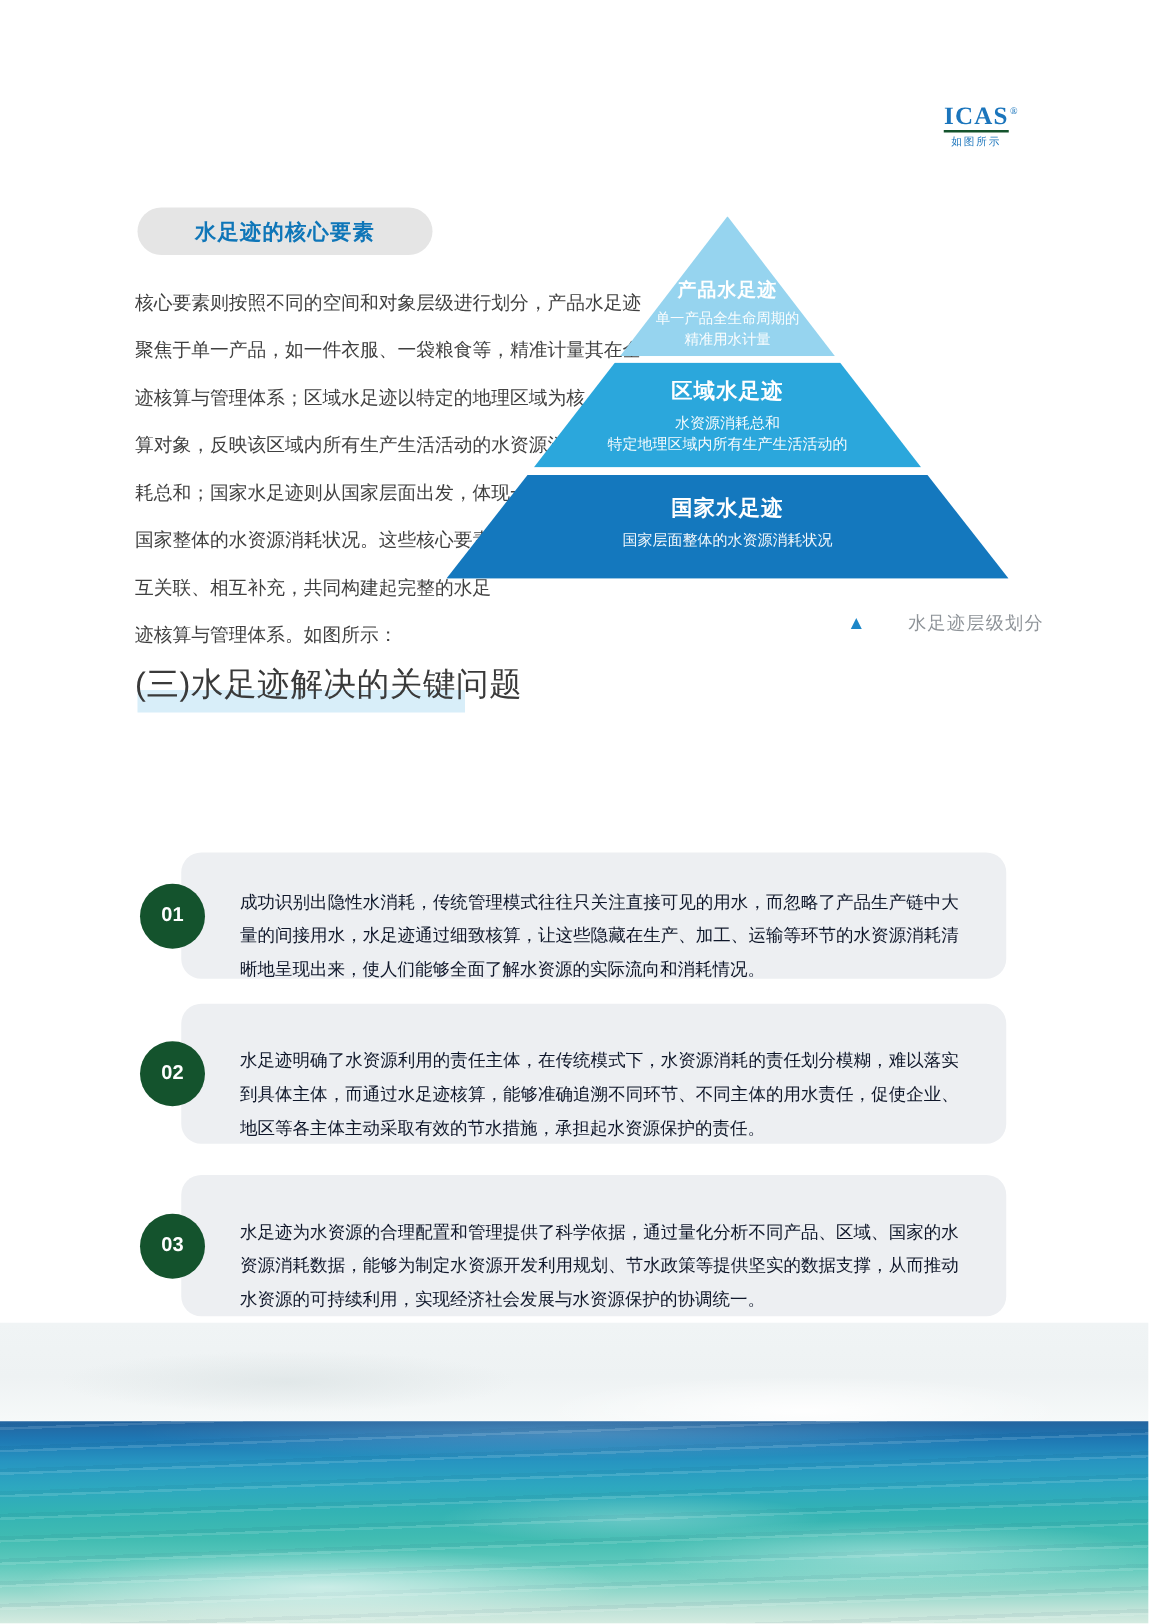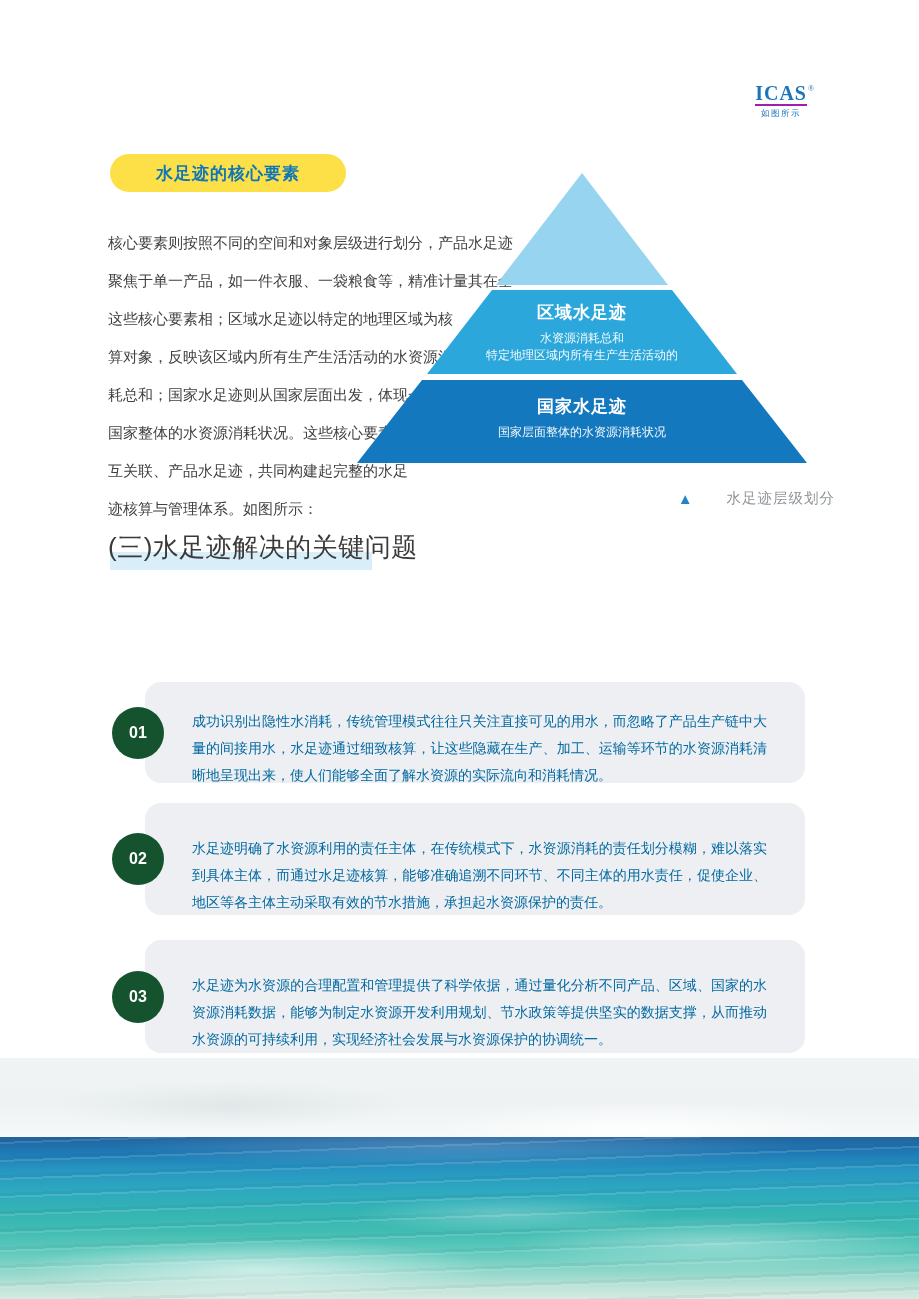--- a/index.html
+++ b/index.html
@@ -4,27 +4,27 @@
 <title>水足迹</title>
 <style>
   * { margin:0; padding:0; box-sizing:border-box; }
   html,body { background:#ffffff; }
   body { font-family:"Liberation Sans", sans-serif; }
   .page { position:relative; width:919px; height:1299px; background:#ffffff; overflow:hidden; margin:0 auto; }
 
   
   .logo { position:absolute; top:83px; right:112px; text-align:center; color:#1b75bc; }
   .logo-brand { font-family:"Liberation Serif", serif; font-weight:bold; font-size:20px; letter-spacing:1px;
-                border-bottom:2px solid #a21caf; padding-bottom:1px; display:inline-block; line-height:20px; position:relative; }
+                border-bottom:2px solid #14532d; padding-bottom:1px; display:inline-block; line-height:20px; position:relative; }
   .logo-reg { position:absolute; top:-4px; right:-8px; font-size:8px; font-weight:normal; }
   .logo-sub { font-size:8.5px; letter-spacing:1.5px; margin-top:2px; }
 
   
-  .pill { position:absolute; left:110px; top:154px; width:236px; height:38px; border-radius:19px;
-          background:#fde047; color:#0f76b8; font-size:17px; font-weight:bold;
+  .pill { position:absolute; left:110px; top:166px; width:236px; height:38px; border-radius:19px;
+          background:#e5e5e5; color:#0f76b8; font-size:17px; font-weight:bold;
           display:flex; align-items:center; justify-content:center; letter-spacing:1px; }
 
   
   .para { position:absolute; left:108px; top:224px; color:#404040; font-size:15px; }
   .para div { line-height:38px; white-space:nowrap; }
 
   
   .pyramid { position:absolute; left:357px; top:173px; width:450px; height:290px; }
   .pyr-level { position:absolute; left:0; width:450px; color:#ffffff; }
   .pyr-1 { top:0; height:112px; background:#96d4ef;
@@ -54,21 +54,21 @@
 
   
   .intro { position:absolute; left:108px; top:611px; font-size:14.5px; color:#404040; }
 
   
   .card { position:absolute; left:145px; width:660px; background:#edeff2; border-radius:16px;
           display:flex; flex-direction:column; justify-content:center; padding:10px 38px 10px 47px; }
   .card-1 { top:682px; height:101px; }
   .card-2 { top:803px; height:112px; }
   .card-3 { top:940px; height:113px; }
-  .card-text { font-size:14px; line-height:27px; color:#0369a1; text-align:justify;margin-top:32px; }
+  .card-text { font-size:14px; line-height:27px; color:#0f172a; text-align:justify;margin-top:32px; }
   .badge { position:absolute; left:-33px; top:50%; transform:translateY(-50%);
            width:52px; height:52px; border-radius:50%; background:#14532d; color:#ffffff;
            font-size:16px; font-weight:bold; display:flex; align-items:center; justify-content:center; }
 
   
   .ocean { position:absolute; left:0; top:1058px; width:919px; height:241px; overflow:hidden; }
   .sky { position:absolute; top:0; left:0; width:100%; height:79px;
          background:
            radial-gradient(ellipse 300px 40px at 70% 90%, rgba(255,255,255,.9), rgba(255,255,255,0) 70%),
            radial-gradient(ellipse 260px 35px at 25% 60%, rgba(222,229,230,.8), rgba(222,229,230,0) 70%),
@@ -100,33 +100,38 @@
       <span class="logo-reg">®</span>
     </span>
     <div class="logo-sub">如图所示</div>
   </div>
 
   <div class="pill">水足迹的核心要素</div>
 
   <div class="para">
     <div>核心要素则按照不同的空间和对象层级进行划分，产品水足迹</div>
     <div>聚焦于单一产品，如一件衣服、一袋粮食等，精准计量其在全</div>
-    <div>这些核心要素相；区域水足迹以特定的地理区域为核</div>
+    <div>迹核算与管理体系；区域水足迹以特定的地理区域为核</div>
     <div>算对象，反映该区域内所有生产生活活动的水资源消</div>
     <div>耗总和；国家水足迹则从国家层面出发，体现一个</div>
     <div>国家整体的水资源消耗状况。这些核心要素相</div>
-    <div>互关联、产品水足迹，共同构建起完整的水足</div>
+    <div>互关联、相互补充，共同构建起完整的水足</div>
     <div>迹核算与管理体系。如图所示：</div>
   </div>
 
   <div class="pyramid">
     <div class="pyr-level pyr-1"></div>
     <div class="pyr-level pyr-2"></div>
     <div class="pyr-level pyr-3"></div>
 
+    <div class="pyr-text pt-1">
+      <div class="pyr-title">产品水足迹</div>
+      <div class="pyr-desc">单一产品全生命周期的</div>
+      <div class="pyr-desc">精准用水计量</div>
+    </div>
     <div class="pyr-text pt-2">
       <div class="pyr-title">区域水足迹</div>
       <div class="pyr-desc">水资源消耗总和</div>
       <div class="pyr-desc">特定地理区域内所有生产生活活动的</div>
     </div>
     <div class="pyr-text pt-3">
       <div class="pyr-title">国家水足迹</div>
       <div class="pyr-desc">国家层面整体的水资源消耗状况</div>
     </div>
   </div>

